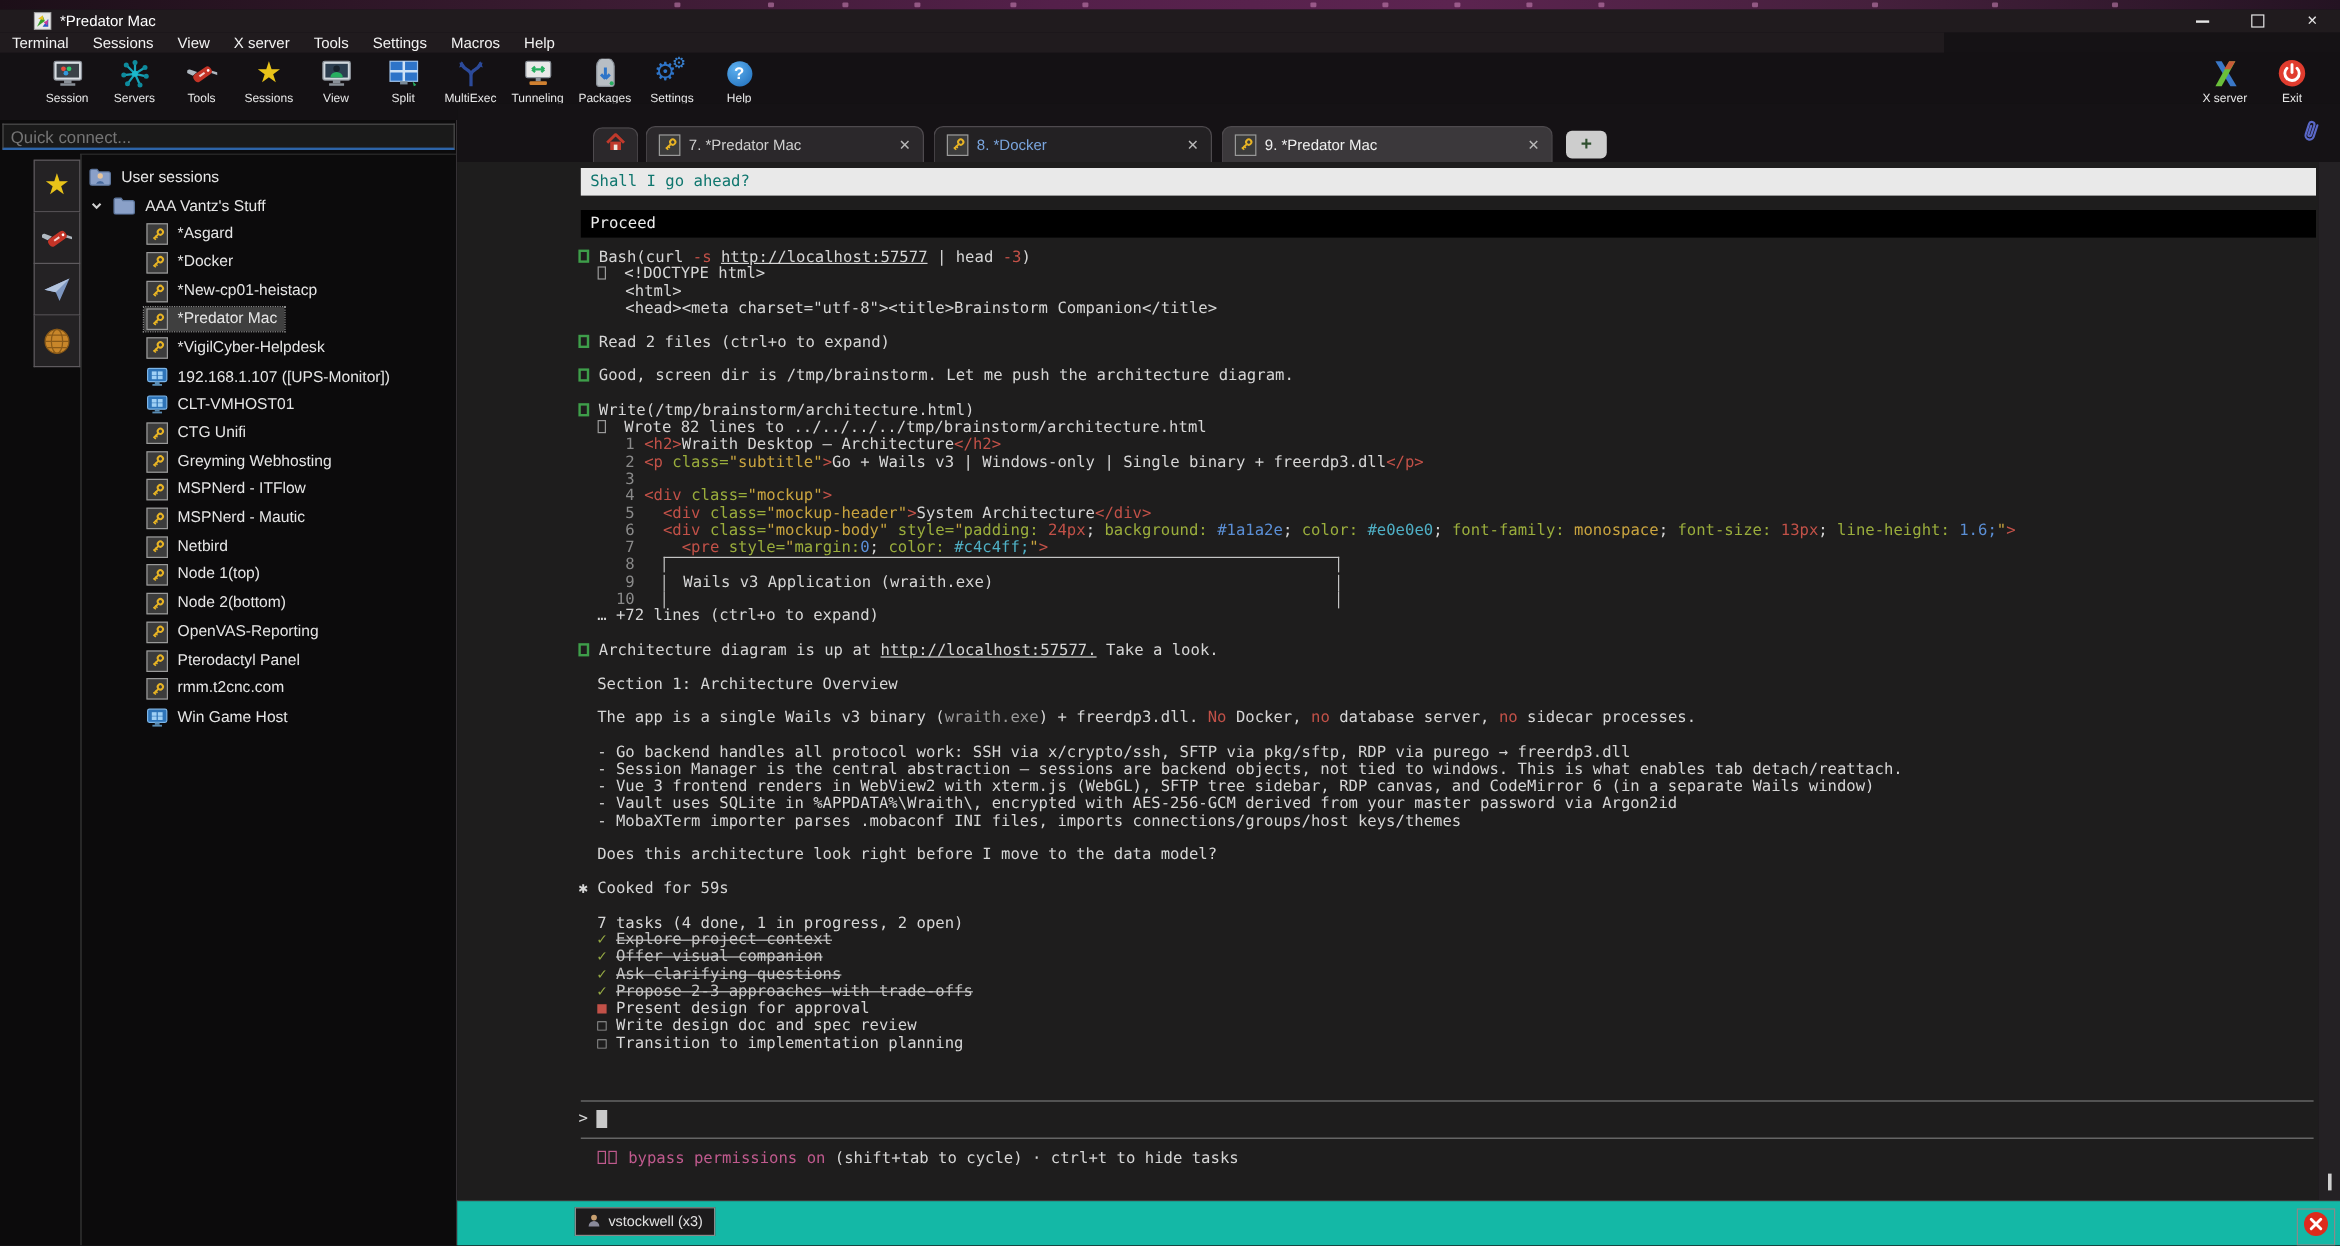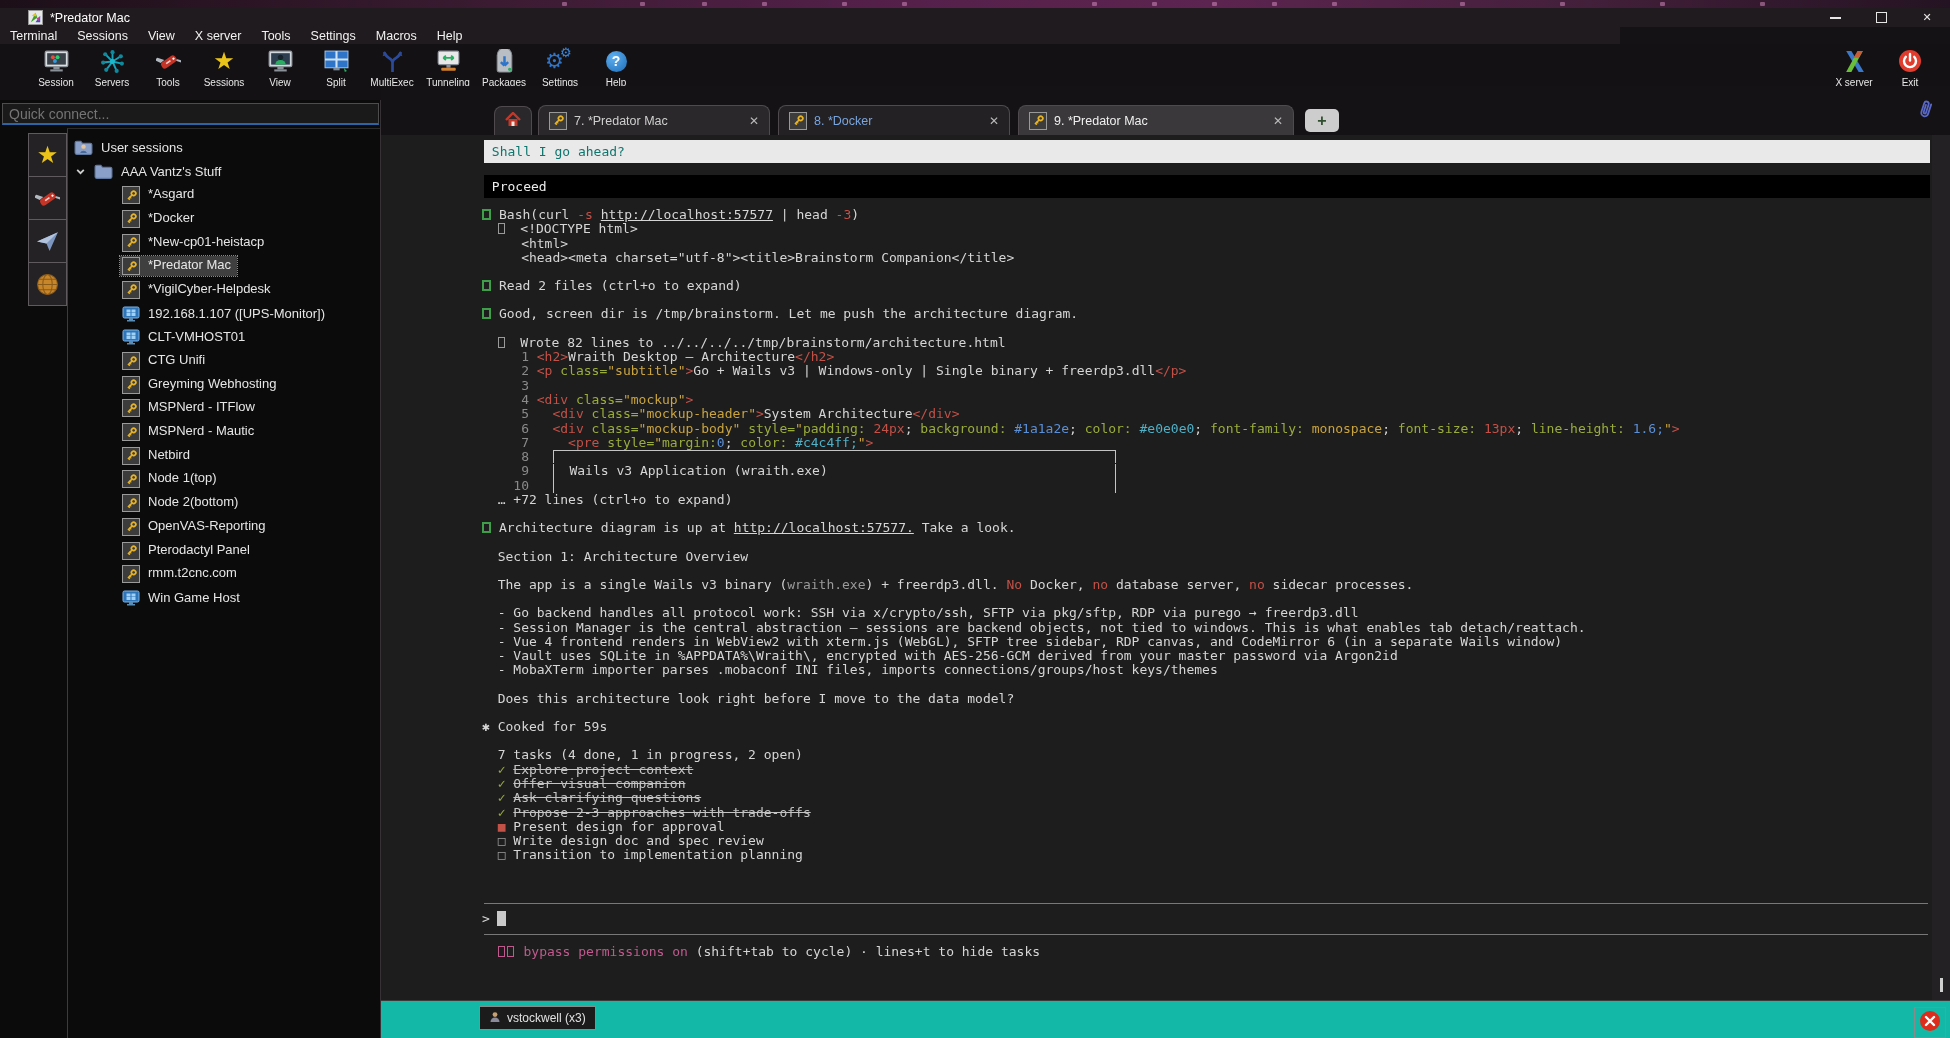--- a/index.html
+++ b/index.html
@@ -699,20 +699,21 @@
       <div class="band o"> Proceed</div>
       <div class="tl"><span class="blt"></span><span>Bash(curl </span><span class="r">-s </span><span class="lnk">http://localhost:57577</span><span> | head </span><span class="r">-3</span><span>)</span></div>
       <div class="tl"><span>  </span><span class="mg"></span><span>  &lt;!DOCTYPE html&gt;</span></div>
       <div class="tl"><span>     &lt;html&gt;</span></div>
       <div class="tl"><span>     &lt;head&gt;&lt;meta charset="utf-8"&gt;&lt;title&gt;Brainstorm Companion&lt;/title&gt;</span></div>
       <div style="height: 14px;"></div>
       <div class="tl"><span class="blt"></span><span>Read 2 files (ctrl+o to expand)</span></div>
       <div style="height: 14px;"></div>
       <div class="tl"><span class="blt"></span><span>Good, screen dir is /tmp/brainstorm. Let me push the architecture diagram.</span></div>
       <div style="height: 14px;"></div>
+      <div class="tl"><span class="blt"></span><span>Write(/tmp/brainstorm/architecture.html)</span></div>
       <div class="tl"><span>  </span><span class="mg"></span><span>  Wrote 82 lines to ../../../../tmp/brainstorm/architecture.html</span></div>
       <div class="tl"><span class="ln">     1 </span><span class="r">&lt;h2&gt;</span><span>Wraith Desktop — Architecture</span><span class="r">&lt;/h2&gt;</span></div>
       <div class="tl"><span class="ln">     2 </span><span class="r">&lt;p </span><span class="ag">class=</span><span class="y">"subtitle"</span><span class="r">&gt;</span><span>Go + Wails v3 | Windows-only | Single binary + freerdp3.dll</span><span class="r">&lt;/p&gt;</span></div>
       <div class="tl"><span class="ln">     3</span></div>
       <div class="tl"><span class="ln">     4 </span><span class="r">&lt;div </span><span class="ag">class=</span><span class="y">"mockup"</span><span class="r">&gt;</span></div>
       <div class="tl"><span class="ln">     5 </span><span>  </span><span class="r">&lt;div </span><span class="ag">class=</span><span class="y">"mockup-header"</span><span class="r">&gt;</span><span>System Architecture</span><span class="r">&lt;/div&gt;</span></div>
       <div class="tl"><span class="ln">     6 </span><span>  </span><span class="r">&lt;div </span><span class="ag">class=</span><span class="y">"mockup-body" </span><span class="ag">style=</span><span class="y">"</span><span class="ag">padding:</span><span class="r"> 24px</span><span>; </span><span class="ag">background:</span><span class="b"> #1a1a2e</span><span>; </span><span class="ag">color:</span><span class="c"> #e0e0e0</span><span>; </span><span class="ag">font-family:</span><span class="y"> monospace</span><span>; </span><span class="ag">font-size:</span><span class="r"> 13px</span><span>; </span><span class="ag">line-height:</span><span class="b"> 1.6;</span><span class="y">"</span><span class="r">&gt;</span></div>
       <div class="tl"><span class="ln">     7 </span><span>    </span><span class="r">&lt;pre </span><span class="ag">style=</span><span class="y">"</span><span class="ag">margin:</span><span class="b">0</span><span>; </span><span class="ag">color:</span><span class="c"> #c4c4ff;</span><span class="y">"</span><span class="r">&gt;</span></div>
       <div class="tl"><span class="ln">     8 </span><span class="bxt"></span></div>
       <div class="tl"><span class="ln">     9 </span><span class="bxm">  Wails v3 Application (wraith.exe)</span></div>
@@ -720,21 +721,21 @@
       <div class="tl"><span>  … +72 lines (ctrl+o to expand)</span></div>
       <div style="height: 14px;"></div>
       <div class="tl"><span class="blt"></span><span>Architecture diagram is up at </span><span class="lnk">http://localhost:57577.</span><span> Take a look.</span></div>
       <div style="height: 14px;"></div>
       <div class="tl"><span>  Section 1: Architecture Overview</span></div>
       <div style="height: 14px;"></div>
       <div class="tl"><span>  The app is a single Wails v3 binary (</span><span class="gr">wraith.exe</span><span>) + freerdp3.dll. </span><span class="r">No </span><span>Docker, </span><span class="r">no </span><span>database server, </span><span class="r">no </span><span>sidecar processes.</span></div>
       <div style="height: 14px;"></div>
       <div class="tl"><span>  - Go backend handles all protocol work: SSH via x/crypto/ssh, SFTP via pkg/sftp, RDP via purego → freerdp3.dll</span></div>
       <div class="tl"><span>  - Session Manager is the central abstraction — sessions are backend objects, not tied to windows. This is what enables tab detach/reattach.</span></div>
-      <div class="tl"><span>  - Vue 4 frontend renders in WebView2 with xterm.js (WebGL), SFTP tree sidebar, RDP canvas, and CodeMirror 6 (in a separate Wails window)</span></div>
+      <div class="tl"><span>  - Vue 3 frontend renders in WebView2 with xterm.js (WebGL), SFTP tree sidebar, RDP canvas, and CodeMirror 6 (in a separate Wails window)</span></div>
       <div class="tl"><span>  - Vault uses SQLite in %APPDATA%\Wraith\, encrypted with AES-256-GCM derived from your master password via Argon2id</span></div>
       <div class="tl"><span>  - MobaXTerm importer parses .mobaconf INI files, imports connections/groups/host keys/themes</span></div>
       <div style="height: 14px;"></div>
       <div class="tl"><span>  Does this architecture look right before I move to the data model?</span></div>
       <div style="height: 14px;"></div>
       <div class="tl"><span>✱ Cooked for 59s</span></div>
       <div style="height: 14px;"></div>
       <div class="tl"><span>  7 tasks (4 done, 1 in progress, 2 open)</span></div>
       <div class="tl"><span class="chk">  ✓ </span><span class="st">Explore project context</span></div>
       <div class="tl"><span class="chk">  ✓ </span><span class="st">Offer visual companion</span></div>
@@ -744,21 +745,21 @@
       <div class="tl"><span class="osq">  □ </span><span>Write design doc and spec review</span></div>
       <div class="tl"><span class="osq">  □ </span><span>Transition to implementation planning</span></div>
     </div>
   <div style="height:40px"></div>
   <div class="rule"></div>
   <div id="prompt-line">
       <span>&gt;</span>
       <span class="cursor"></span>
     </div>
   <div class="rule"></div>
-  <div id="bypass-line" class="tl"><span>  </span><span class="mgp"></span><span class="mgp"></span><span class="pk"> bypass permissions on </span><span class="gr2">(shift+tab to cycle) · lines+t to hide tasks</span></div>
+  <div id="bypass-line" class="tl"><span>  </span><span class="mgp"></span><span class="mgp"></span><span class="pk"> bypass permissions on </span><span class="gr2">(shift+tab to cycle) · ctrl+t to hide tasks</span></div>
 </div>
 
 <div id="scrollbar">
   <div id="scroll-thumb"></div>
 </div>
 
 <div id="statusbar">
   <div id="user-btn">
     <span><svg width="12" height="12" viewBox="0 0 12 12">
           <circle cx="6" cy="3.6" r="2.4" fill="#c8a070"></circle>

